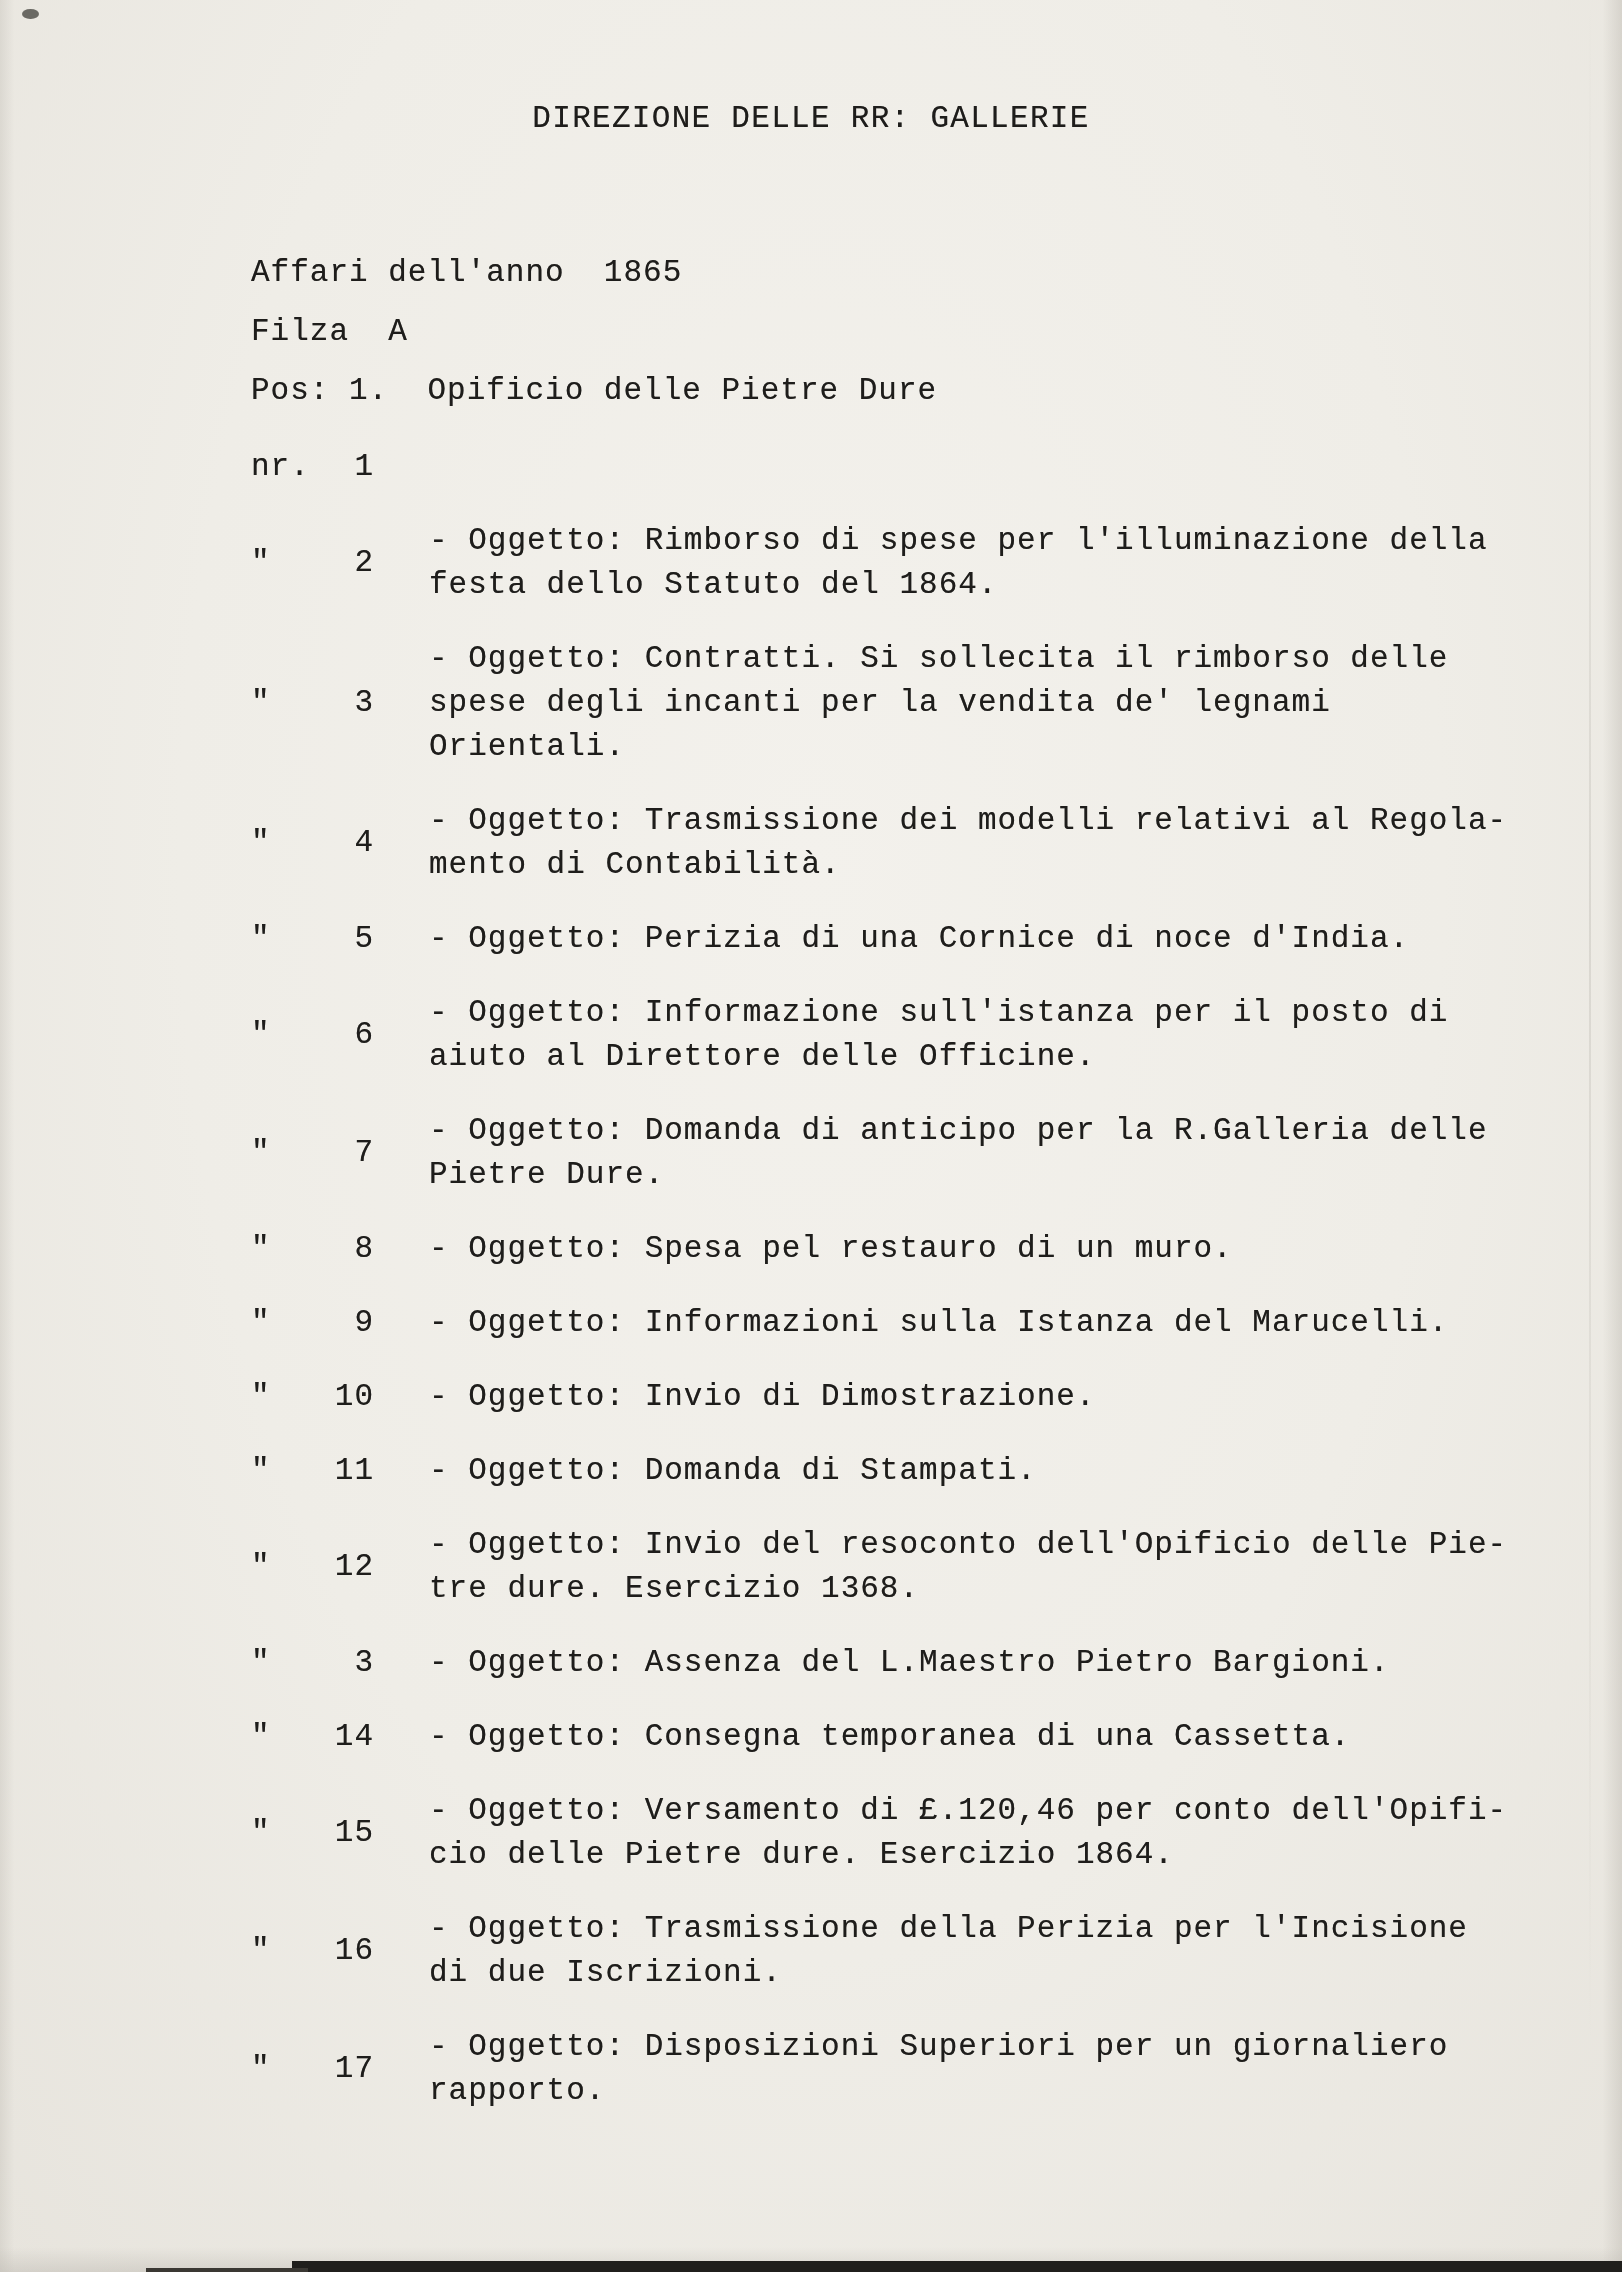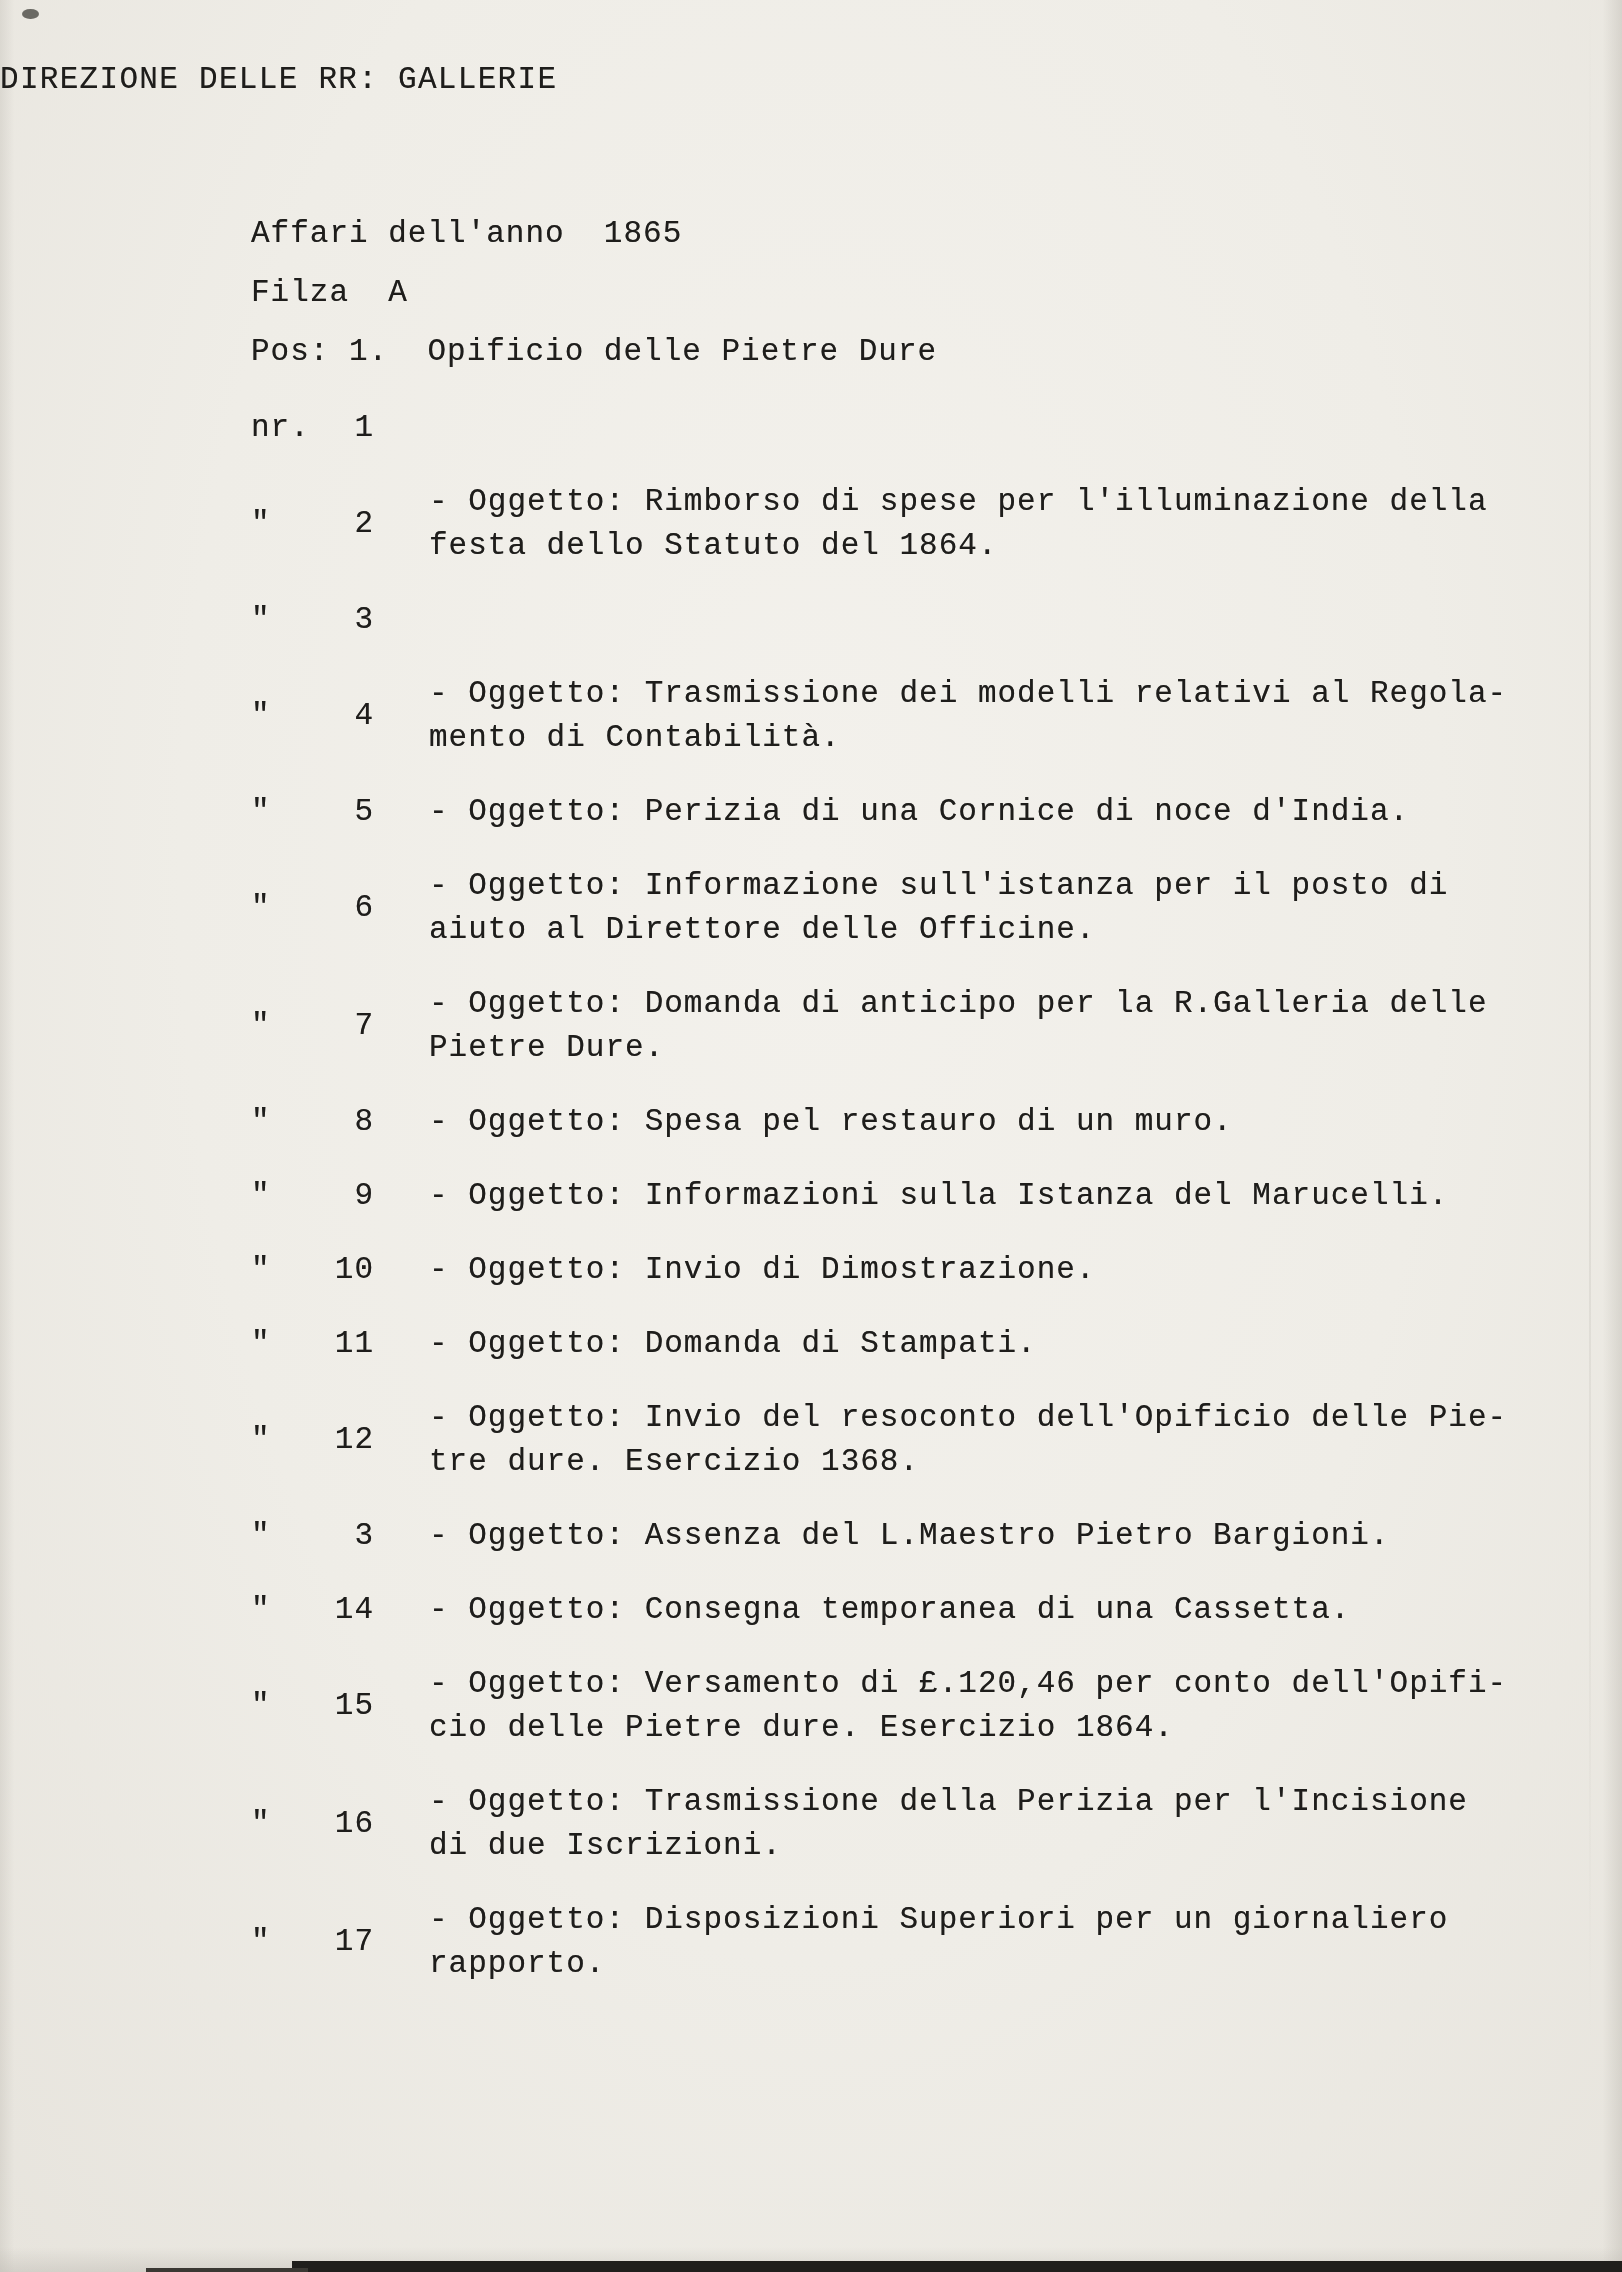--- a/index.html
+++ b/index.html
@@ -20,22 +20,22 @@
       radial-gradient(ellipse at 50% 38%, #f3f1ec 0%, #efede7 55%, #e7e4dd 100%);
     color: #1e1d1b;
     font-family: "Liberation Mono", "DejaVu Sans Mono", monospace;
     font-size: 31px;
     line-height: 44px;
     letter-spacing: 1px;
     text-shadow: 0 0 0.6px rgba(30,29,27,0.55);
   }
   .title {
     margin: 0;
-    padding-top: 58px;
-    text-align: left;
+    padding-top: 97px;
+    text-align: center;
     font-size: 31px;
     font-weight: normal;
     letter-spacing: 1.3px;
     white-space: pre;
   }
   .content {
     padding-left: 251px;
     padding-right: 92px;
   }
   .header-block {
@@ -131,20 +131,22 @@
   <div class="entry">
     <span class="prefix">"</span>
     <span class="num">2</span>
     <span class="etext">- Oggetto: Rimborso di spese per l'illuminazione della
 festa dello Statuto del 1864.</span>
   </div>
 
   <div class="entry">
     <span class="prefix">"</span>
     <span class="num">3</span>
+    <span class="etext">- Oggetto: Contratti. Si sollecita il rimborso delle
+spese degli incanti per la vendita de' legnami Orientali.</span>
   </div>
 
   <div class="entry">
     <span class="prefix">"</span>
     <span class="num">4</span>
     <span class="etext">- Oggetto: Trasmissione dei modelli relativi al Regola-
 mento di Contabilità.</span>
   </div>
 
   <div class="entry">

